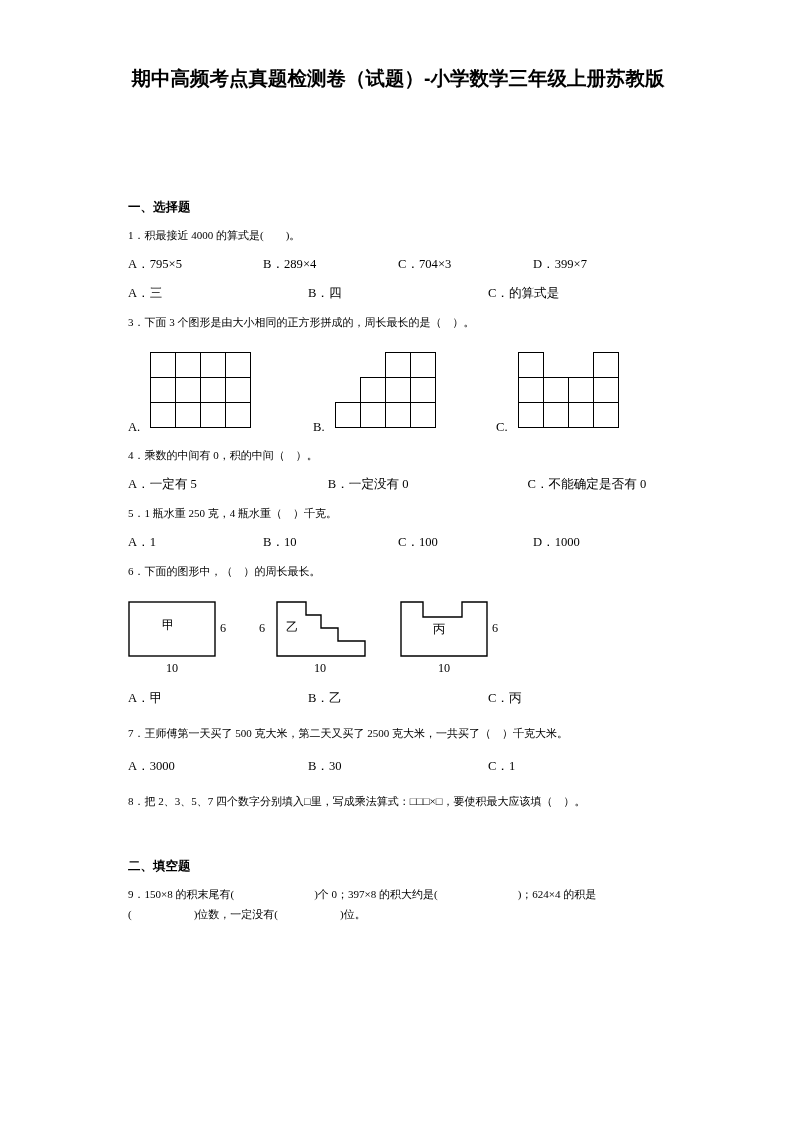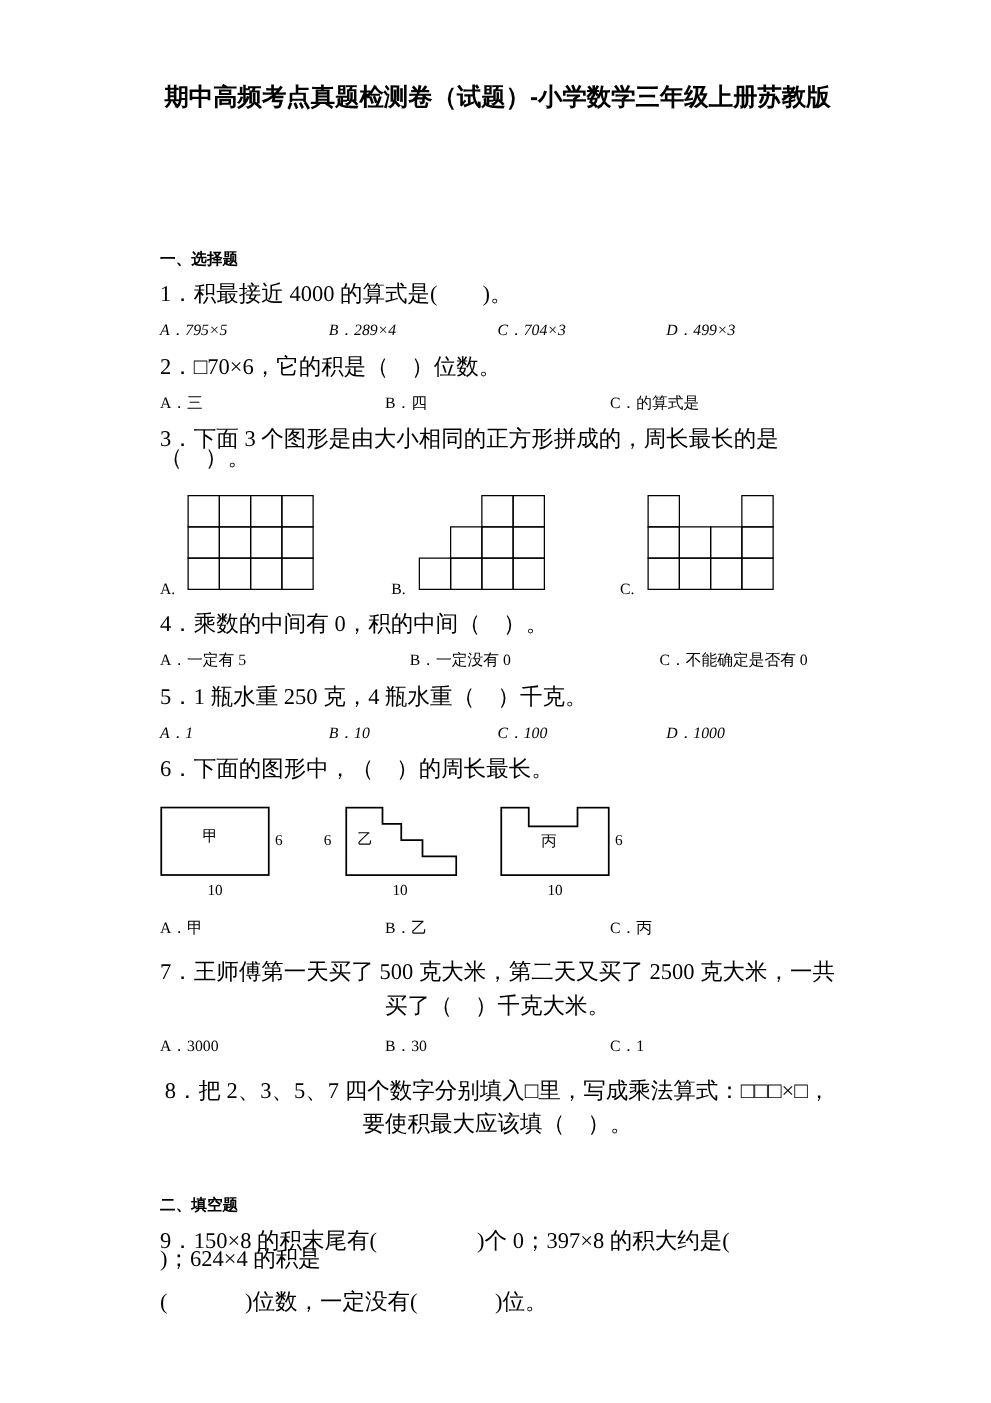--- a/index.html
+++ b/index.html
@@ -40,36 +40,35 @@
     width: 540px;
   }
   .section-head {
     font-family: "Liberation Sans", "DejaVu Sans", sans-serif;
     font-weight: bold;
     font-size: 12.5px;
     line-height: 15px;
     margin: 0 0 13px 0;
   }
   .q {
-    font-size: 18px;
+    font-size: 11px;
     line-height: 15px;
     margin: 0 0 14px 0;
     text-align: left;
   }
   .q-wrap {
     line-height: 27px;
-    text-align: center;
   }
   .opts {
     display: flex;
     font-size: 12.6px;
     line-height: 15px;
     margin: 0 0 14px 0;
   }
-  .opts.four > div { width: 25%; font-style: italic; }
+  .opts.four > div { width: 25%; }
   .opts.three > div { width: 33.33%; }
   .opts.three-wide > div:nth-child(1) { width: 37%; }
   .opts.three-wide > div:nth-child(2) { width: 37%; }
   .opts.three-wide > div:nth-child(3) { width: 26%; }
   .opt-label { white-space: nowrap; }
   .blank-m { display: inline-block; width: 62px; }
   .blank-l { display: inline-block; width: 80px; }
 
   
   .fig-row {
@@ -114,24 +113,23 @@
 
   <div class="content">
 
     <div class="section-head">一、选择题</div>
 
     <div class="q">1．积最接近 4000 的算式是(　　)。</div>
     <div class="opts four">
       <div class="opt-label">A．795×5</div>
       <div class="opt-label">B．289×4</div>
       <div class="opt-label">C．704×3</div>
-      <div class="opt-label">D．499×3</div>
-    </div>
-
-    <div class="q">2．□70×6，它的积是（　）位数。</div>
+      <div class="opt-label">D．399×7</div>
+    </div>
+
     <div class="opts three">
       <div class="opt-label">A．三</div>
       <div class="opt-label">B．四</div>
       <div class="opt-label">C．的算式是</div>
     </div>
 
     <div class="q">3．下面 3 个图形是由大小相同的正方形拼成的，周长最长的是（　）。</div>
 
     <div class="fig-row" style="height:90px;">
 
@@ -236,21 +234,21 @@
     <div class="opts three">
       <div class="opt-label">A．3000</div>
       <div class="opt-label">B．30</div>
       <div class="opt-label">C．1</div>
     </div>
 
     <div class="q q-wrap" style="margin-bottom:24px;">8．把 2、3、5、7 四个数字分别填入□里，写成乘法算式：□□□×□，要使积最大应该填（　）。</div>
 
     <div class="section-head" style="margin-top:44px;">二、填空题</div>
 
-    <div class="q" style="margin-bottom:19px;">
+    <div class="q" style="margin-bottom:5px;">
       <span>9．150×8 的积末尾有(</span><span class="blank-l"></span><span>)个 0；397×8 的积大约是(</span><span class="blank-l"></span><span>)；624×4 的积是</span>
     </div>
     <div class="q">
       <span>(</span><span class="blank-m"></span><span>)位数，一定没有(</span><span class="blank-m"></span><span>)位。</span>
     </div>
 
   </div>
 </div>
 
 </body></html>

